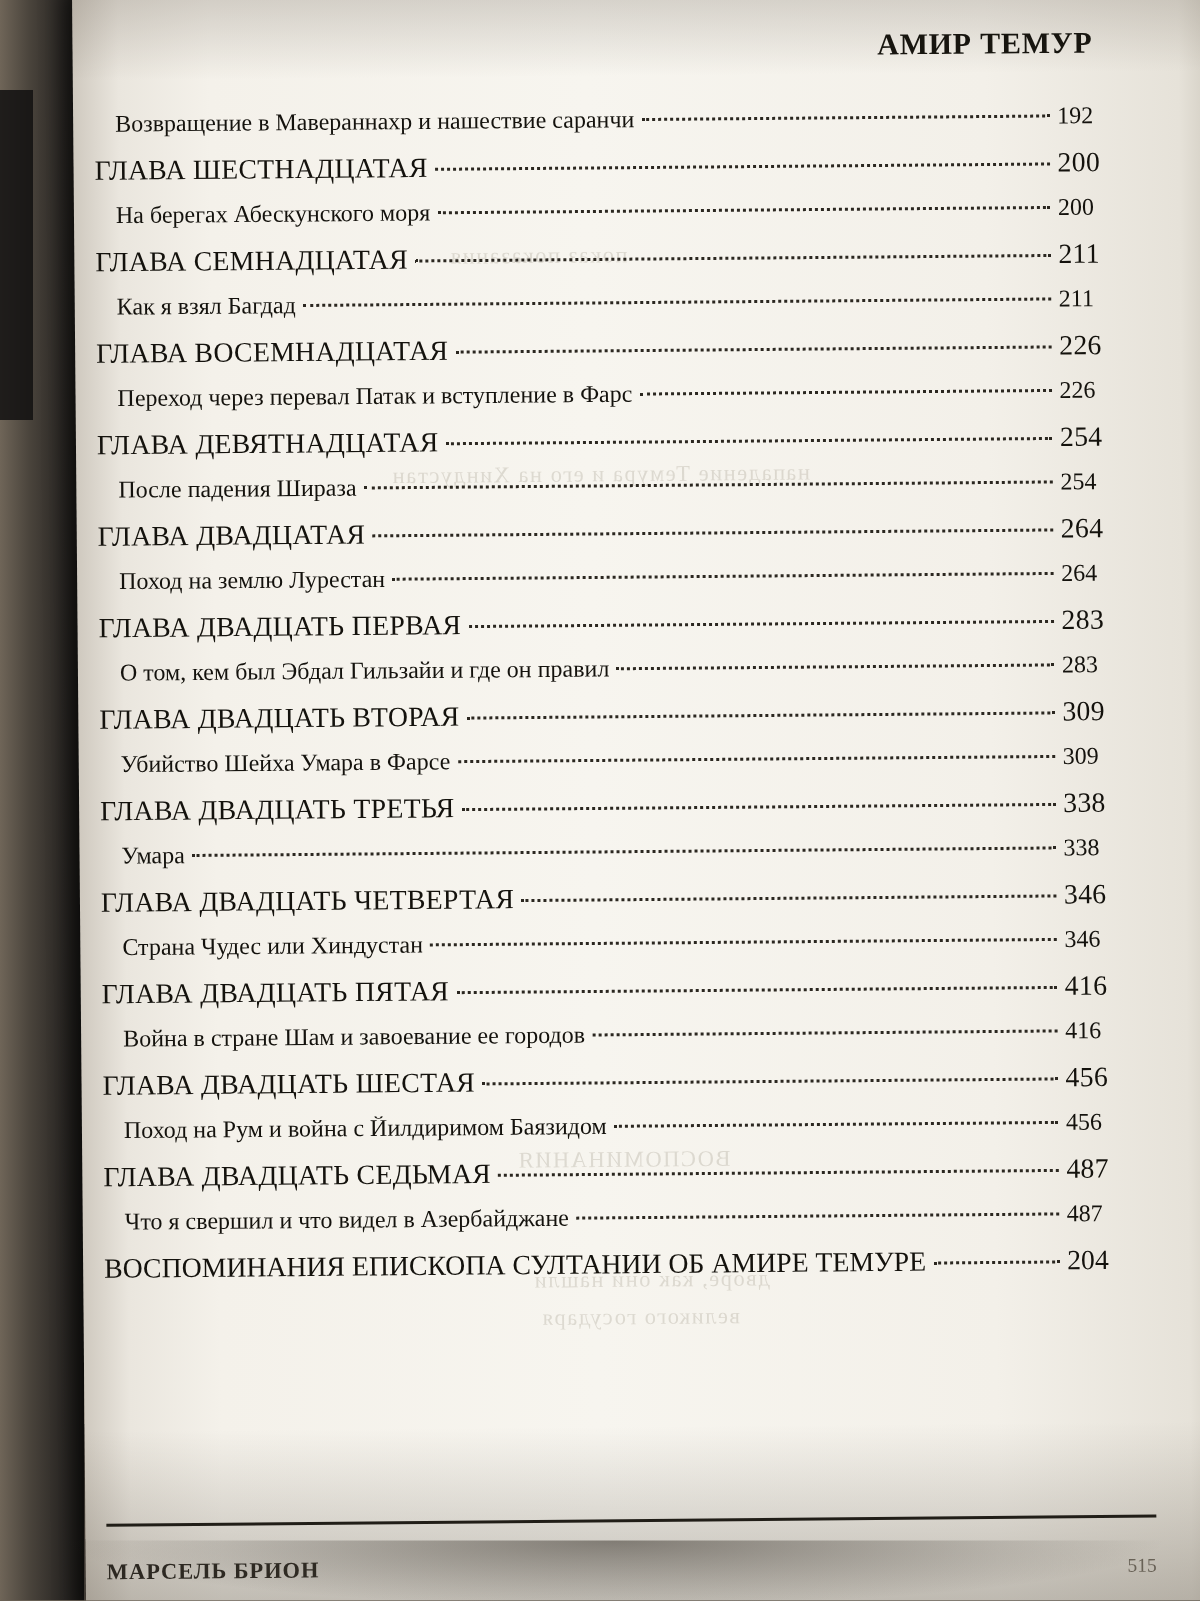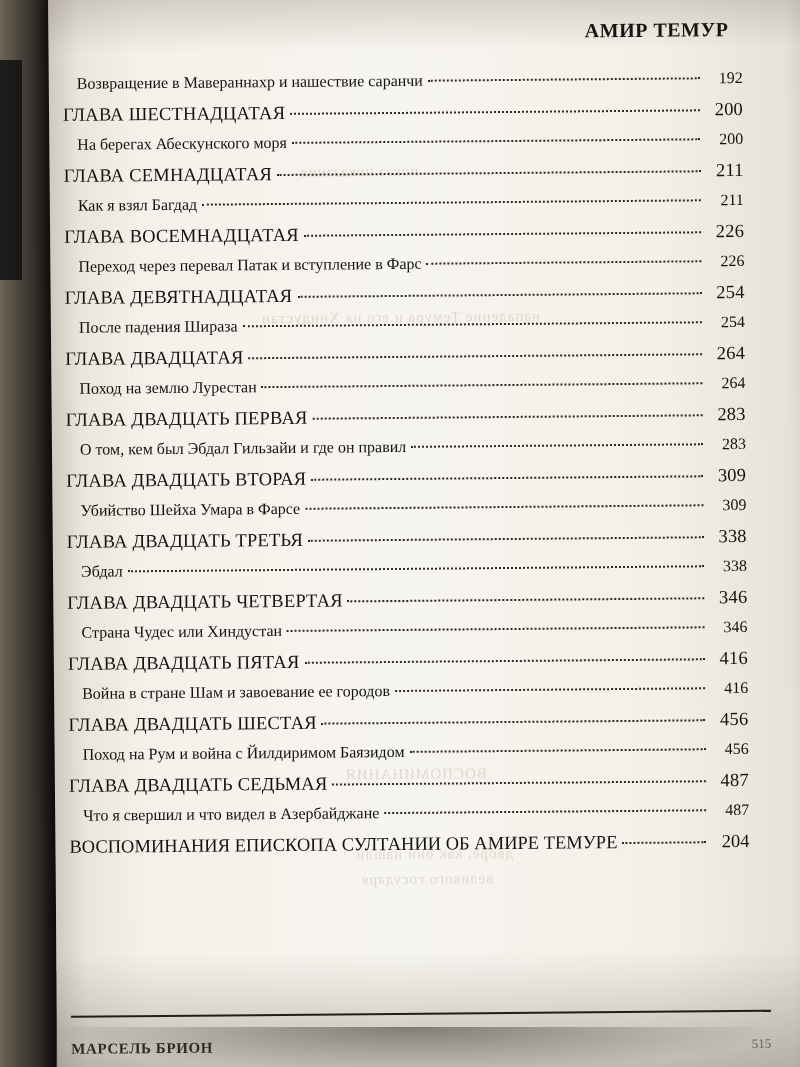--- a/index.html
+++ b/index.html
@@ -112,21 +112,20 @@
   .toc-row .dots {
     flex: 1 1 auto;
     margin: 0 5px;
     border-bottom: 2px dotted #2b2720;
     transform: translateY(-4px);
     min-width: 18px;
     height: 1px;
   }
   .toc-row .pg {
     flex: 0 0 auto;
-    text-align: right;
     min-width: 38px;
   }
 
   .lvl-chapter .label,
   .lvl-chapter .pg {
     font-size: 18.5px;
     font-weight: normal;
     letter-spacing: .2px;
   }
   .lvl-section .label,
@@ -296,21 +295,21 @@
             <span class="label">Убийство Шейха Умара в Фарсе</span>
             <span class="dots"></span>
             <span class="pg">309</span>
           </li>
           <li class="toc-row lvl-chapter">
             <span class="label">ГЛАВА ДВАДЦАТЬ ТРЕТЬЯ</span>
             <span class="dots"></span>
             <span class="pg">338</span>
           </li>
           <li class="toc-row lvl-section">
-            <span class="label">Эбдал</span>
+            <span class="label">Умара</span>
             <span class="dots"></span>
             <span class="pg">338</span>
           </li>
           <li class="toc-row lvl-chapter">
             <span class="label">ГЛАВА ДВАДЦАТЬ ЧЕТВЕРТАЯ</span>
             <span class="dots"></span>
             <span class="pg">346</span>
           </li>
           <li class="toc-row lvl-section">
             <span class="label">Страна Чудес или Хиндустан</span>

